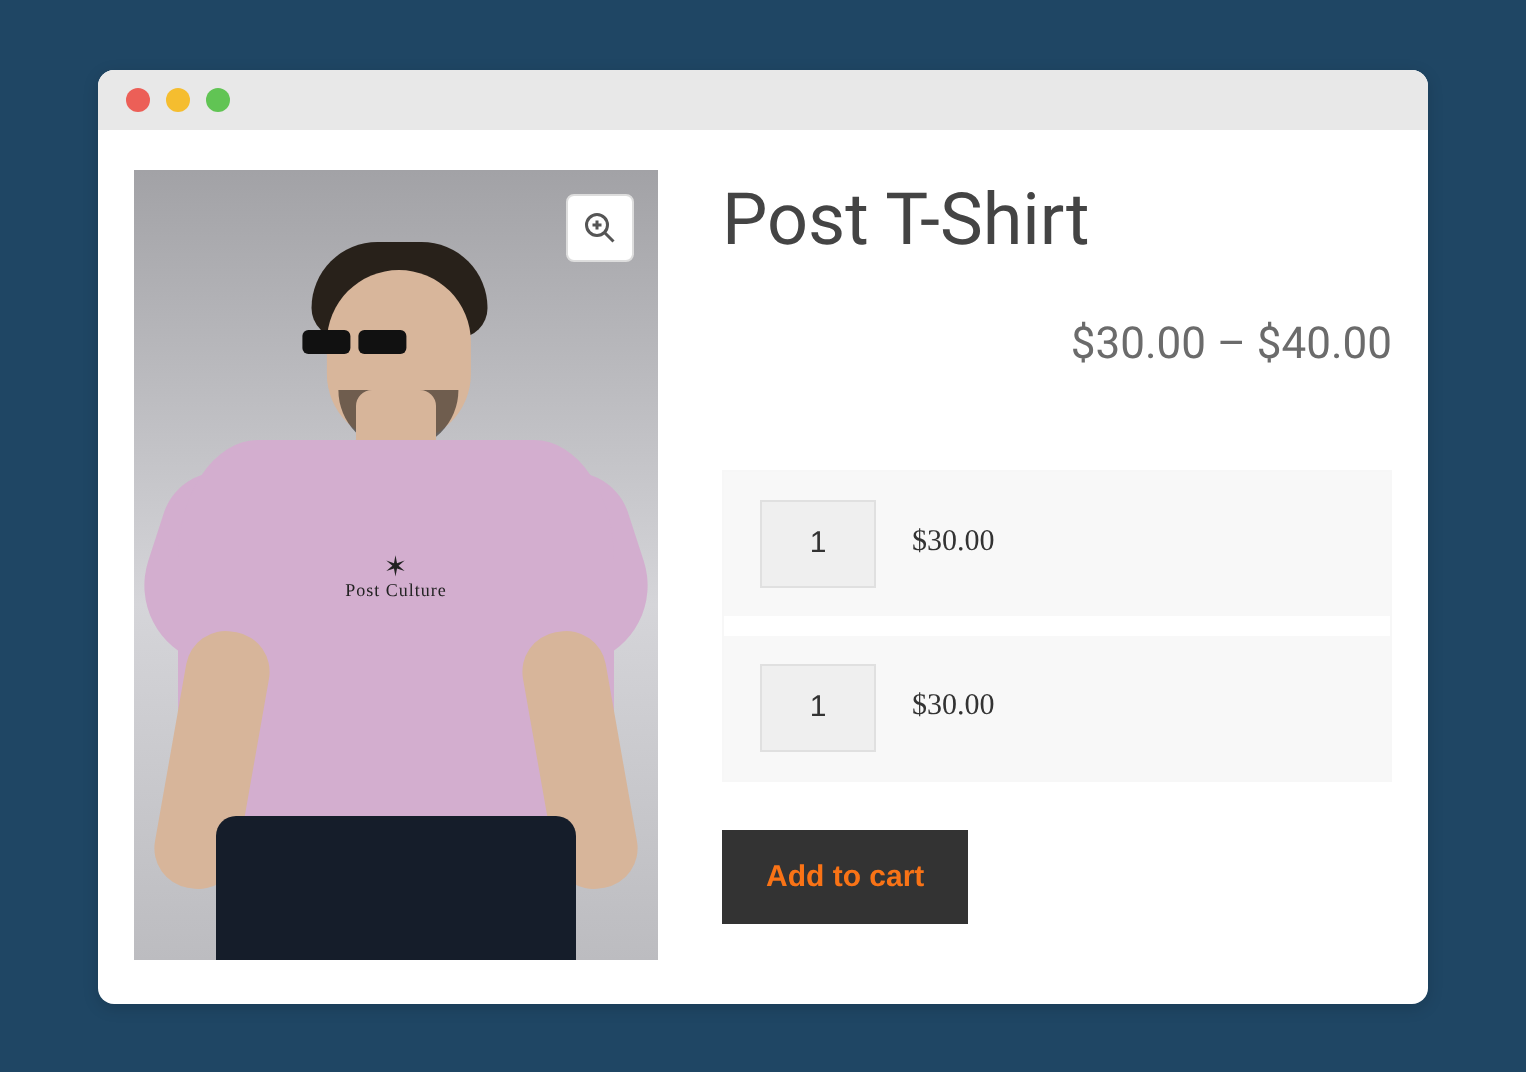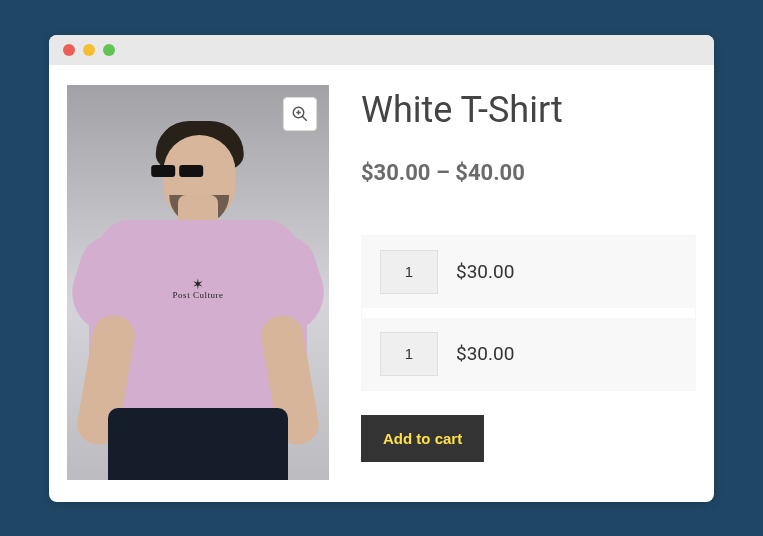--- a/index.html
+++ b/index.html
@@ -84,22 +84,23 @@
     .product-title {
       font-size: 36px;
       font-weight: 400;
       color: #444;
       margin-bottom: 28px;
       line-height: 1.2;
     }
     .price-range {
       font-size: 22px;
       color: #6b6b6b;
-      font-weight: 700;
+      font-weight: 400;
       margin-bottom: 50px;
+      text-align: right;
     }
     .bundle-table {
       border: 1px solid rgba(0,0,0,0.03);
       margin-bottom: 24px;
     }
     .bundle-row {
       display: flex;
       align-items: center;
       background: #f8f8f8;
       padding: 14px 18px;
@@ -114,25 +115,26 @@
       font-size: 15px;
       color: #333;
     }
     .bundle-name {
       flex: 1;
       color: #6a5fb0;
       font-size: 15px;
     }
     .bundle-price {
       color: #333;
-      font-size: 19px;
+      font-size: 15px;
+      font-family: Liberation Serif, serif;
     }
     .add-to-cart {
       background: #333;
-      color: #fde047;
+      color: #f97316;
       border: none;
       padding: 15px 22px;
       font-size: 15px;
       font-weight: 600;
       cursor: pointer;
     }
   </style>
 </head>
 <body>
 
@@ -168,21 +170,21 @@
         <svg viewBox="0 0 24 24">
           <circle cx="10" cy="10" r="7"></circle>
           <line x1="15" y1="15" x2="21" y2="21"></line>
           <line x1="10" y1="7" x2="10" y2="13"></line>
           <line x1="7" y1="10" x2="13" y2="10"></line>
         </svg>
       </div>
     </div>
 
     <div class="product-info">
-      <h1 class="product-title">White T-Shirt</h1>
+      <h1 class="product-title">Post T-Shirt</h1>
       <div class="price-range">$30.00 – $40.00</div>
 
       <div class="bundle-table">
         <div class="bundle-row">
           <input class="qty-input" value="1" style="">
           <span class="bundle-price">$30.00</span>
         </div>
         <div class="bundle-row">
           <input class="qty-input" value="1" style="">
           <span class="bundle-price">$30.00</span>

